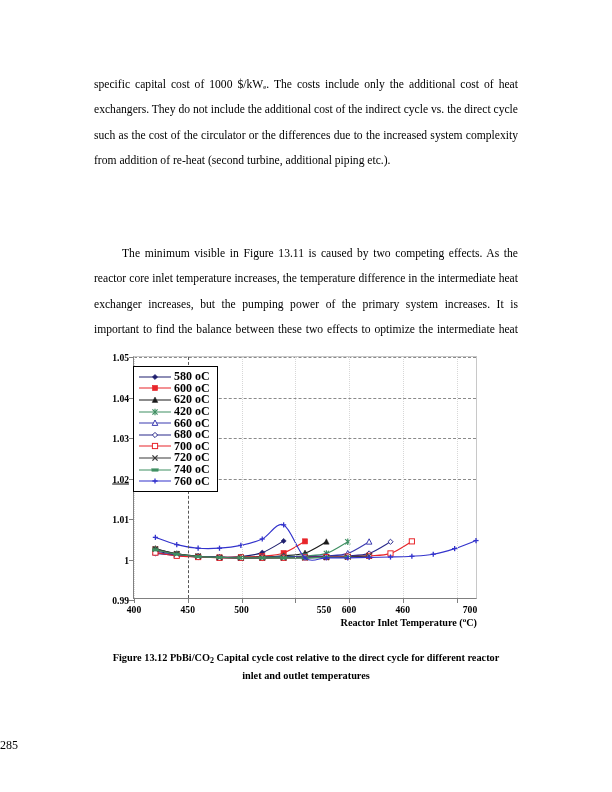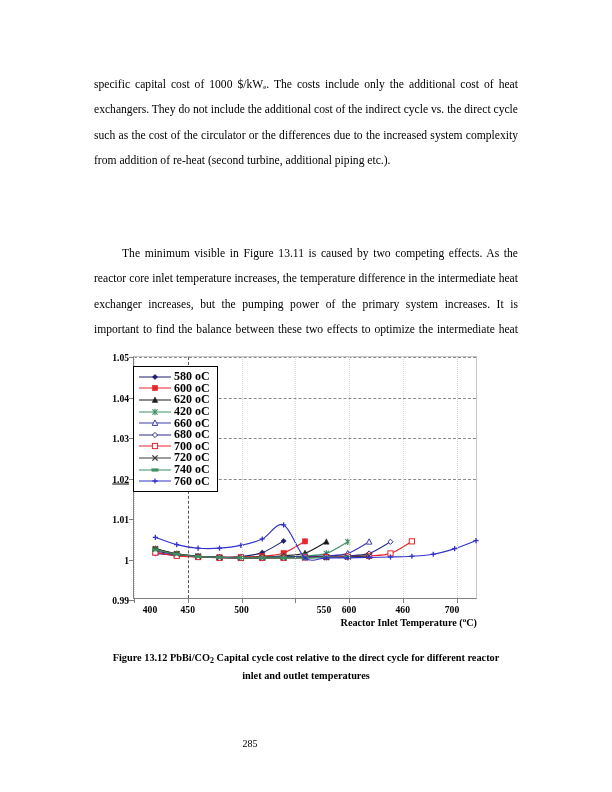--- a/index.html
+++ b/index.html
@@ -46,21 +46,21 @@
   .lrow{display:flex;align-items:center;height:11.6px;white-space:nowrap;}
   .lmark{position:relative;width:32px;height:11px;flex:0 0 32px;}
   .lmark .lline{position:absolute;left:0;right:0;top:50%;height:0;transform:translateY(-50%);}
   .lmark .lsym{position:absolute;left:50%;top:50%;transform:translate(-50%,-50%);}
   .ltext{font-family:Liberation Serif, serif;font-size:12px;font-weight:bold;padding-left:3px;}
 
   svg.curves{position:absolute;left:0;top:0;width:100%;height:100%;overflow:visible;}
 
   .caption{position:absolute;left:94px;top:650px;width:424px;text-align:center;
            font-size:10.3px;font-weight:bold;line-height:15px;}
-  .pageno{position:absolute;left:0;width:500px;top:738px;text-align:center;font-size:10px;}
+  .pageno{position:absolute;left:0;width:500px;top:738px;font-size:12px;}
 </style>
 </head>
 <body>
 
 <div class="page">
 
   <div class="para p1">
     <p class="ptext">specific capital cost of 1000 $/kWₑ.  The costs include only the additional cost of heat exchangers.  They do not include the additional cost of the indirect cycle vs. the direct cycle such as the cost of the circulator or the differences due to the increased system complexity from addition of re-heat (second turbine, additional piping etc.).</p>
   </div>
 
@@ -470,39 +470,39 @@
           <div class="ytickmark" style="top: 81px;"></div>
           <div class="ytick" style="top: 81px;">1.03</div>
           <div class="gridh" style="top: 40.5px;"></div>
           <div class="ytickmark" style="top: 40.5px;"></div>
           <div class="ytick" style="top: 40.5px;">1.04</div>
           <div class="gridh" style="top: 0px;"></div>
           <div class="ytickmark" style="top: 0px;"></div>
           <div class="ytick" style="top: 0px;">1.05</div>
           <div class="gridv-faint" style="left: 0px;"></div>
           <div class="xtickmark" style="left: 0px;"></div>
-          <div class="xtick" style="left: 16px;">400</div>
+          <div class="xtick" style="left: 0px;">400</div>
           <div class="gridv-dash" style="left: 53.75px;"></div>
           <div class="xtickmark" style="left: 53.75px;"></div>
           <div class="xtick" style="left: 53.75px;">450</div>
           <div class="gridv-faint" style="left: 107.5px;"></div>
           <div class="xtickmark" style="left: 107.5px;"></div>
           <div class="xtick" style="left: 107.5px;">500</div>
           <div class="gridv-faint" style="left: 161.25px;"></div>
           <div class="xtickmark" style="left: 161.25px;"></div>
           <div class="xtick" style="left: 150px; margin-left: 40px;">550</div>
           <div class="gridv-faint" style="left: 215px;"></div>
           <div class="xtickmark" style="left: 215px;"></div>
           <div class="xtick" style="left: 215px;">600</div>
           <div class="gridv-faint" style="left: 268.75px;"></div>
           <div class="xtickmark" style="left: 268.75px;"></div>
           <div class="xtick" style="left: 268.75px;">460</div>
           <div class="gridv-faint" style="left: 322.5px;"></div>
           <div class="xtickmark" style="left: 322.5px;"></div>
-          <div class="xtick" style="left: 318px; text-align: center;">700</div>
+          <div class="xtick" style="left: 336px; text-align: center;">700</div>
         </div>
 
       <div class="legend" id="legend">
           <div class="lrow">
             <div class="lmark">
               <div class="lline" style="border-top: 1.2px solid rgb(31, 31, 110);"></div>
               <svg width="14" height="11" class="lsym">
                 <g>
                   <polygon points="7,2.9 9.6,5.5 7,8.1 4.4,5.5" fill="#1f1f6e" stroke="#1f1f6e" stroke-width="0.6"></polygon>
                 </g>

